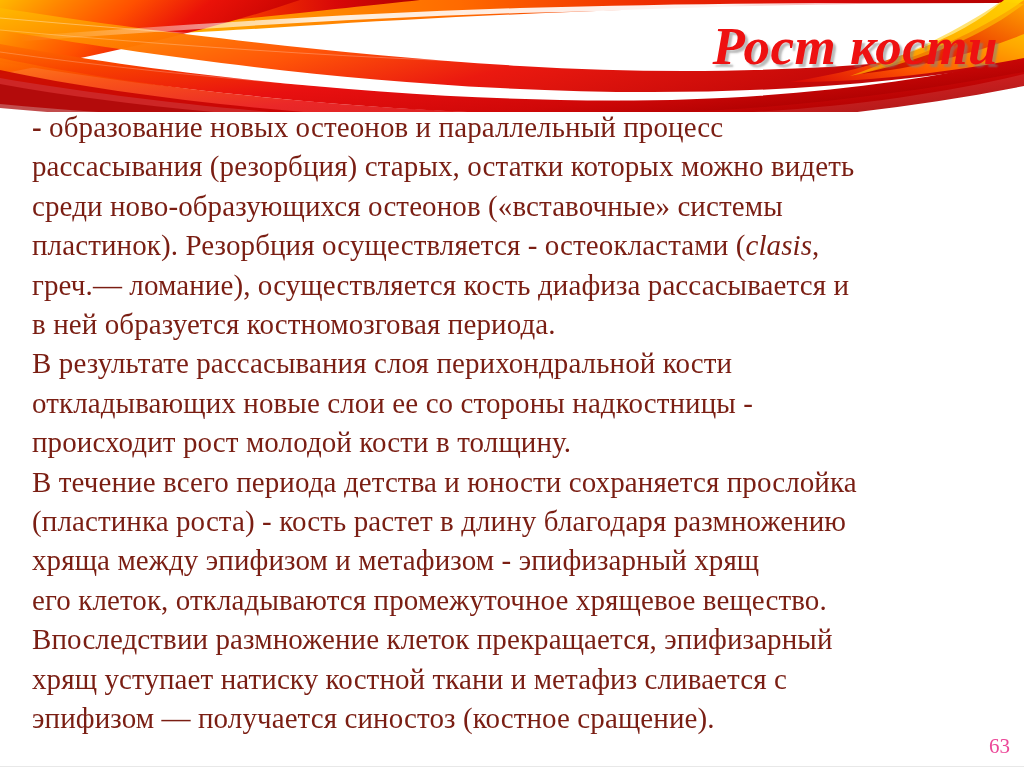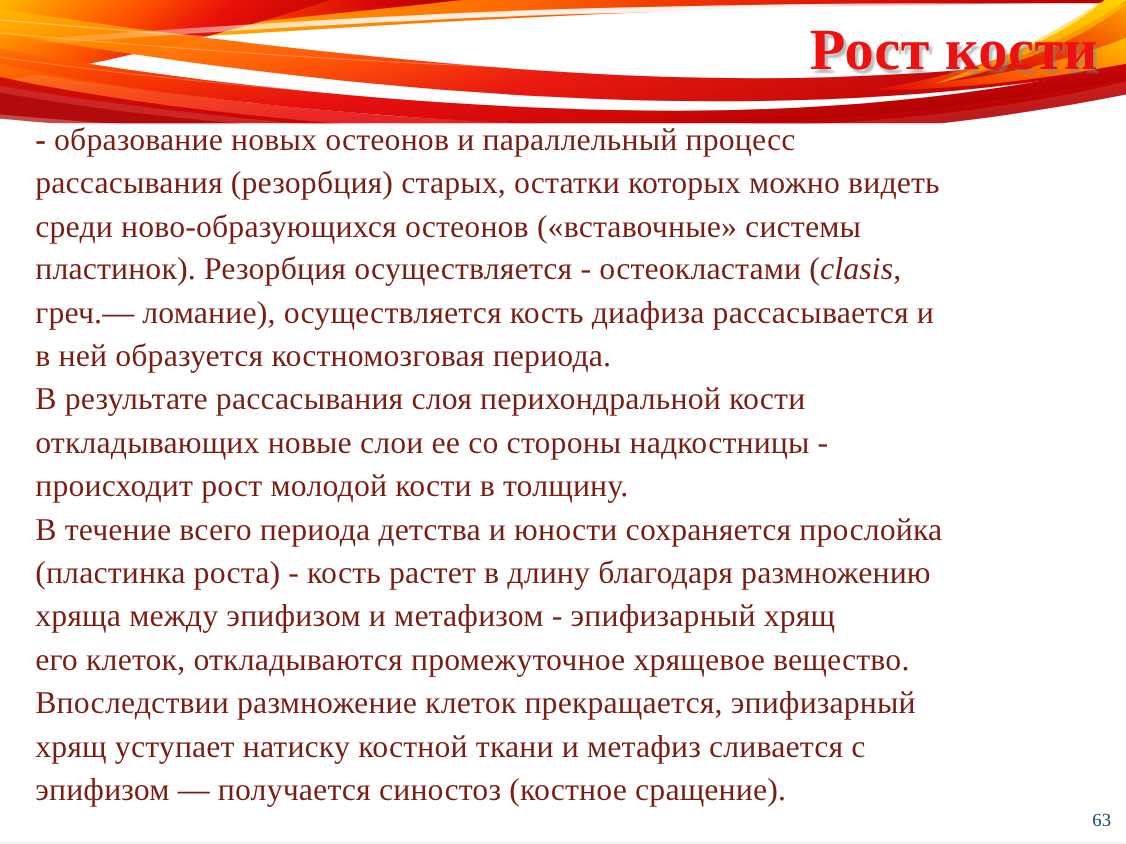--- a/index.html
+++ b/index.html
@@ -35,20 +35,21 @@
     pointer-events: none;
   }
   .banner svg { display: block; }
 
   
   .title {
     position: absolute;
     right: 26px;
     top: 17px;
     font-family: "Liberation Serif", "DejaVu Serif", serif;
+    font-style: italic;
     font-weight: bold;
     font-size: 53px;
     line-height: 58px;
     letter-spacing: 0.5px;
     color: #ee1111;
     text-shadow: 3px 3px 2px rgba(130,130,130,0.55);
     white-space: nowrap;
     z-index: 5;
   }
 
@@ -74,23 +75,23 @@
   .body-text .it {
     font-style: italic;
     text-align: right;
   }
 
   
   .page-number {
     position: absolute;
     right: 14px;
     bottom: 10px;
-    color: #0c4a6e;
+    color: #ec4899;
     font-family: "Liberation Serif", "DejaVu Serif", serif;
-    font-size: 17px;
+    font-size: 21px;
     line-height: 20px;
     z-index: 6;
   }
 </style>
 </head>
 <body>
 
 <div class="slide">
 
   <div class="banner">

